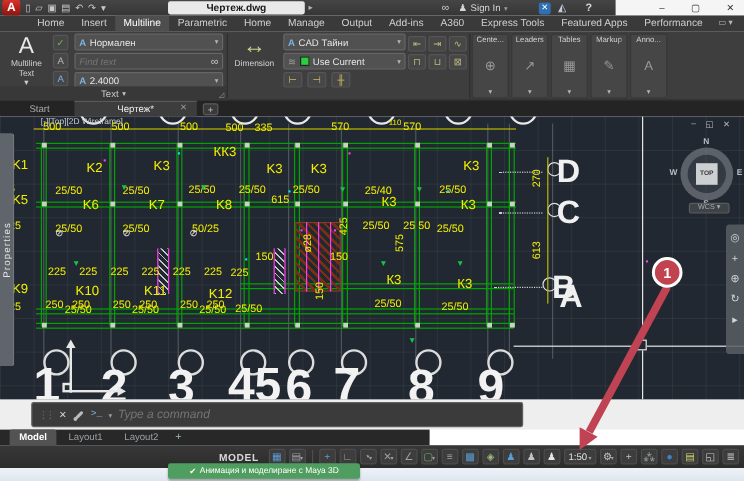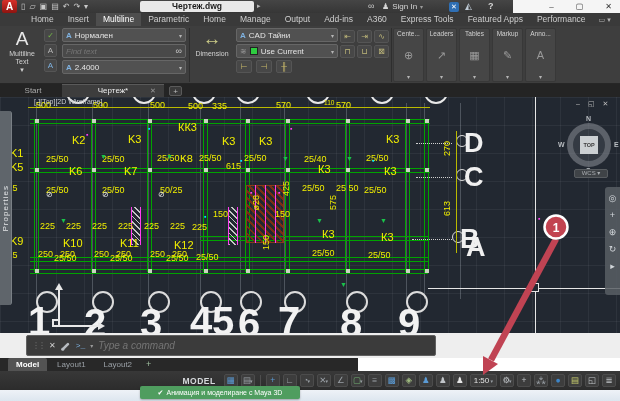--- a/index.html
+++ b/index.html
@@ -233,20 +233,25 @@
       </div>
       <div class="rinput">
         <input placeholder="Find text" style="">
         <span style="color:#c8c8c8;font-size:9px">∞</span>
       </div>
       <div class="combo">
         <span class="mark">A</span>
         <span>2.4000</span>
         <span class="caret">▾</span>
       </div>
+    </div>
+    <div class="panelfooter" style="left:0;width:189px">
+      <span>Text</span>
+      <span style="font-size:6px">▾</span>
+      <span class="launcher">◿</span>
     </div>
     <div class="vsep" style="left:189px"></div>
 
     <div class="bigbtn" style="left:192px">
       <div class="bigglyph" style="color:#cfcf8a">↔</div>
       <div class="biglabel">Dimension</div>
     </div>
     <div class="ctrlcol" style="left:236px;top:2px;width:102px">
       <div class="combo">
         <span class="mark">A</span>
@@ -427,39 +432,39 @@
       <div class="stline" style="left: 265px; top: 88px; height: 58px;"></div>
       <div class="stline" style="left: 275px; top: 88px; height: 58px;"></div>
       <div class="pl-d" style="left: 36px; top: 3px;">500</div>
       <div class="pl-d" style="left: 93px; top: 3px;">500</div>
       <div class="pl-d" style="left: 150px; top: 3px;">500</div>
       <div class="pl-d" style="left: 188px; top: 4px;">500</div>
       <div class="pl-d" style="left: 212px; top: 4px;">335</div>
       <div class="pl-d" style="left: 276px; top: 3px;">570</div>
       <div class="pl-s" style="left: 324px; top: 2px;">110</div>
       <div class="pl-d" style="left: 336px; top: 3px;">570</div>
-      <div class="pl-k" style="left: 10px; top: 50px;">K1</div>
+      <div class="pl-k" style="left: 10px; top: 35px;">K1</div>
       <div class="pl-k" style="left: 72px; top: 37px;">K2</div>
       <div class="pl-k" style="left: 128px; top: 36px;">K3</div>
       <div class="pl-k" style="left: 178px; top: 24px;">КК3</div>
       <div class="pl-k" style="left: 222px; top: 38px;">K3</div>
       <div class="pl-k" style="left: 259px; top: 38px;">K3</div>
       <div class="pl-k" style="left: 386px; top: 36px;">K3</div>
       <div class="pl-r" style="left: 0px; top: 55px;">/25</div>
       <div class="pl-r" style="left: 46px; top: 57px;">25/50</div>
       <div class="pl-r" style="left: 102px; top: 57px;">25/50</div>
       <div class="pl-r" style="left: 157px; top: 56px;">25/50</div>
       <div class="pl-r" style="left: 199px; top: 56px;">25/50</div>
       <div class="pl-r" style="left: 244px; top: 56px;">25/50</div>
       <div class="pl-r" style="left: 304px; top: 57px;">25/40</div>
       <div class="pl-r" style="left: 366px; top: 56px;">25/50</div>
       <div class="pl-k" style="left: 10px; top: 64px;">K5</div>
       <div class="pl-k" style="left: 69px; top: 68px;">K6</div>
       <div class="pl-k" style="left: 124px; top: 68px;">K7</div>
-      <div class="pl-k" style="left: 180px; top: 56px; font-family: Liberation Mono, monospace;">K8</div>
+      <div class="pl-k" style="left: 180px; top: 68px;">K8</div>
       <div class="pl-n" style="left: 226px; top: 64px;">615</div>
       <div class="pl-k" style="left: 318px; top: 66px;">К3</div>
       <div class="pl-k" style="left: 384px; top: 68px;">К3</div>
       <div class="pl-r" style="left: 0px; top: 86px;">0/25</div>
       <div class="pl-r" style="left: 46px; top: 88px;">25/50</div>
       <div class="pl-r" style="left: 102px; top: 88px;">25/50</div>
       <div class="pl-r" style="left: 160px; top: 88px;">50/25</div>
       <div class="pl-r" style="left: 302px; top: 86px;">25/50</div>
       <div class="pl-r" style="left: 336px; top: 86px;">25 50</div>
       <div class="pl-r" style="left: 364px; top: 88px;">25/50</div>

